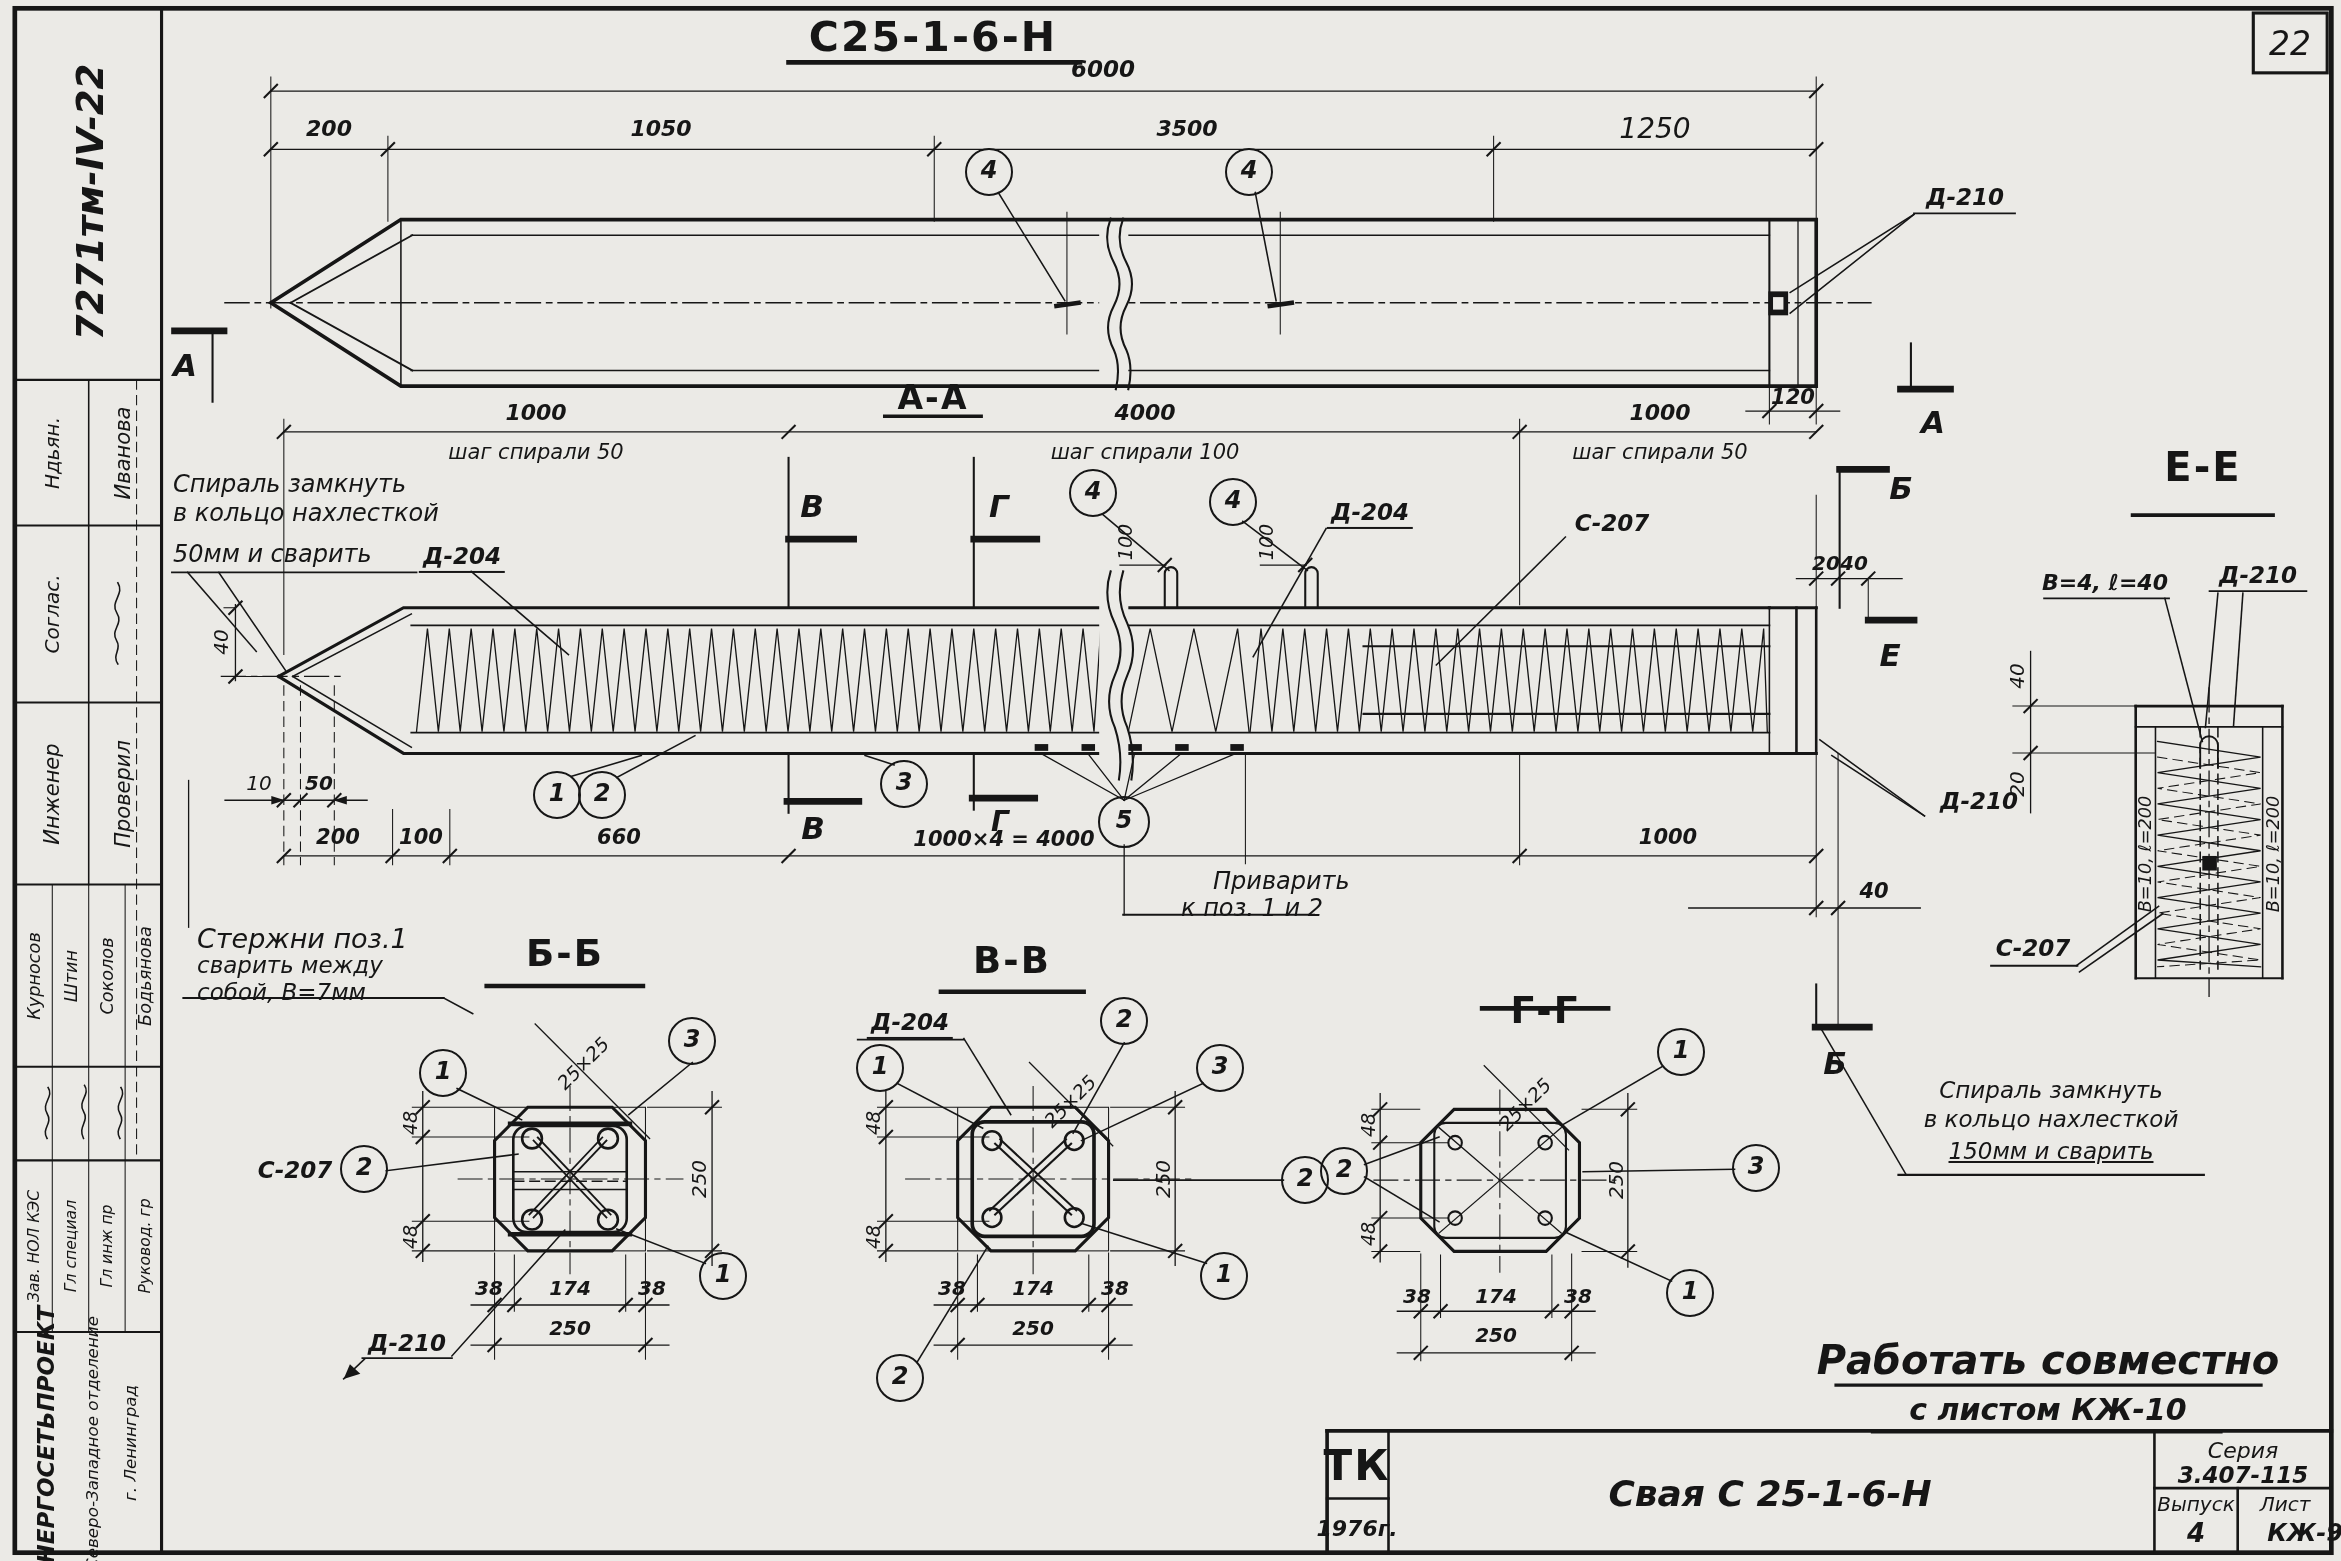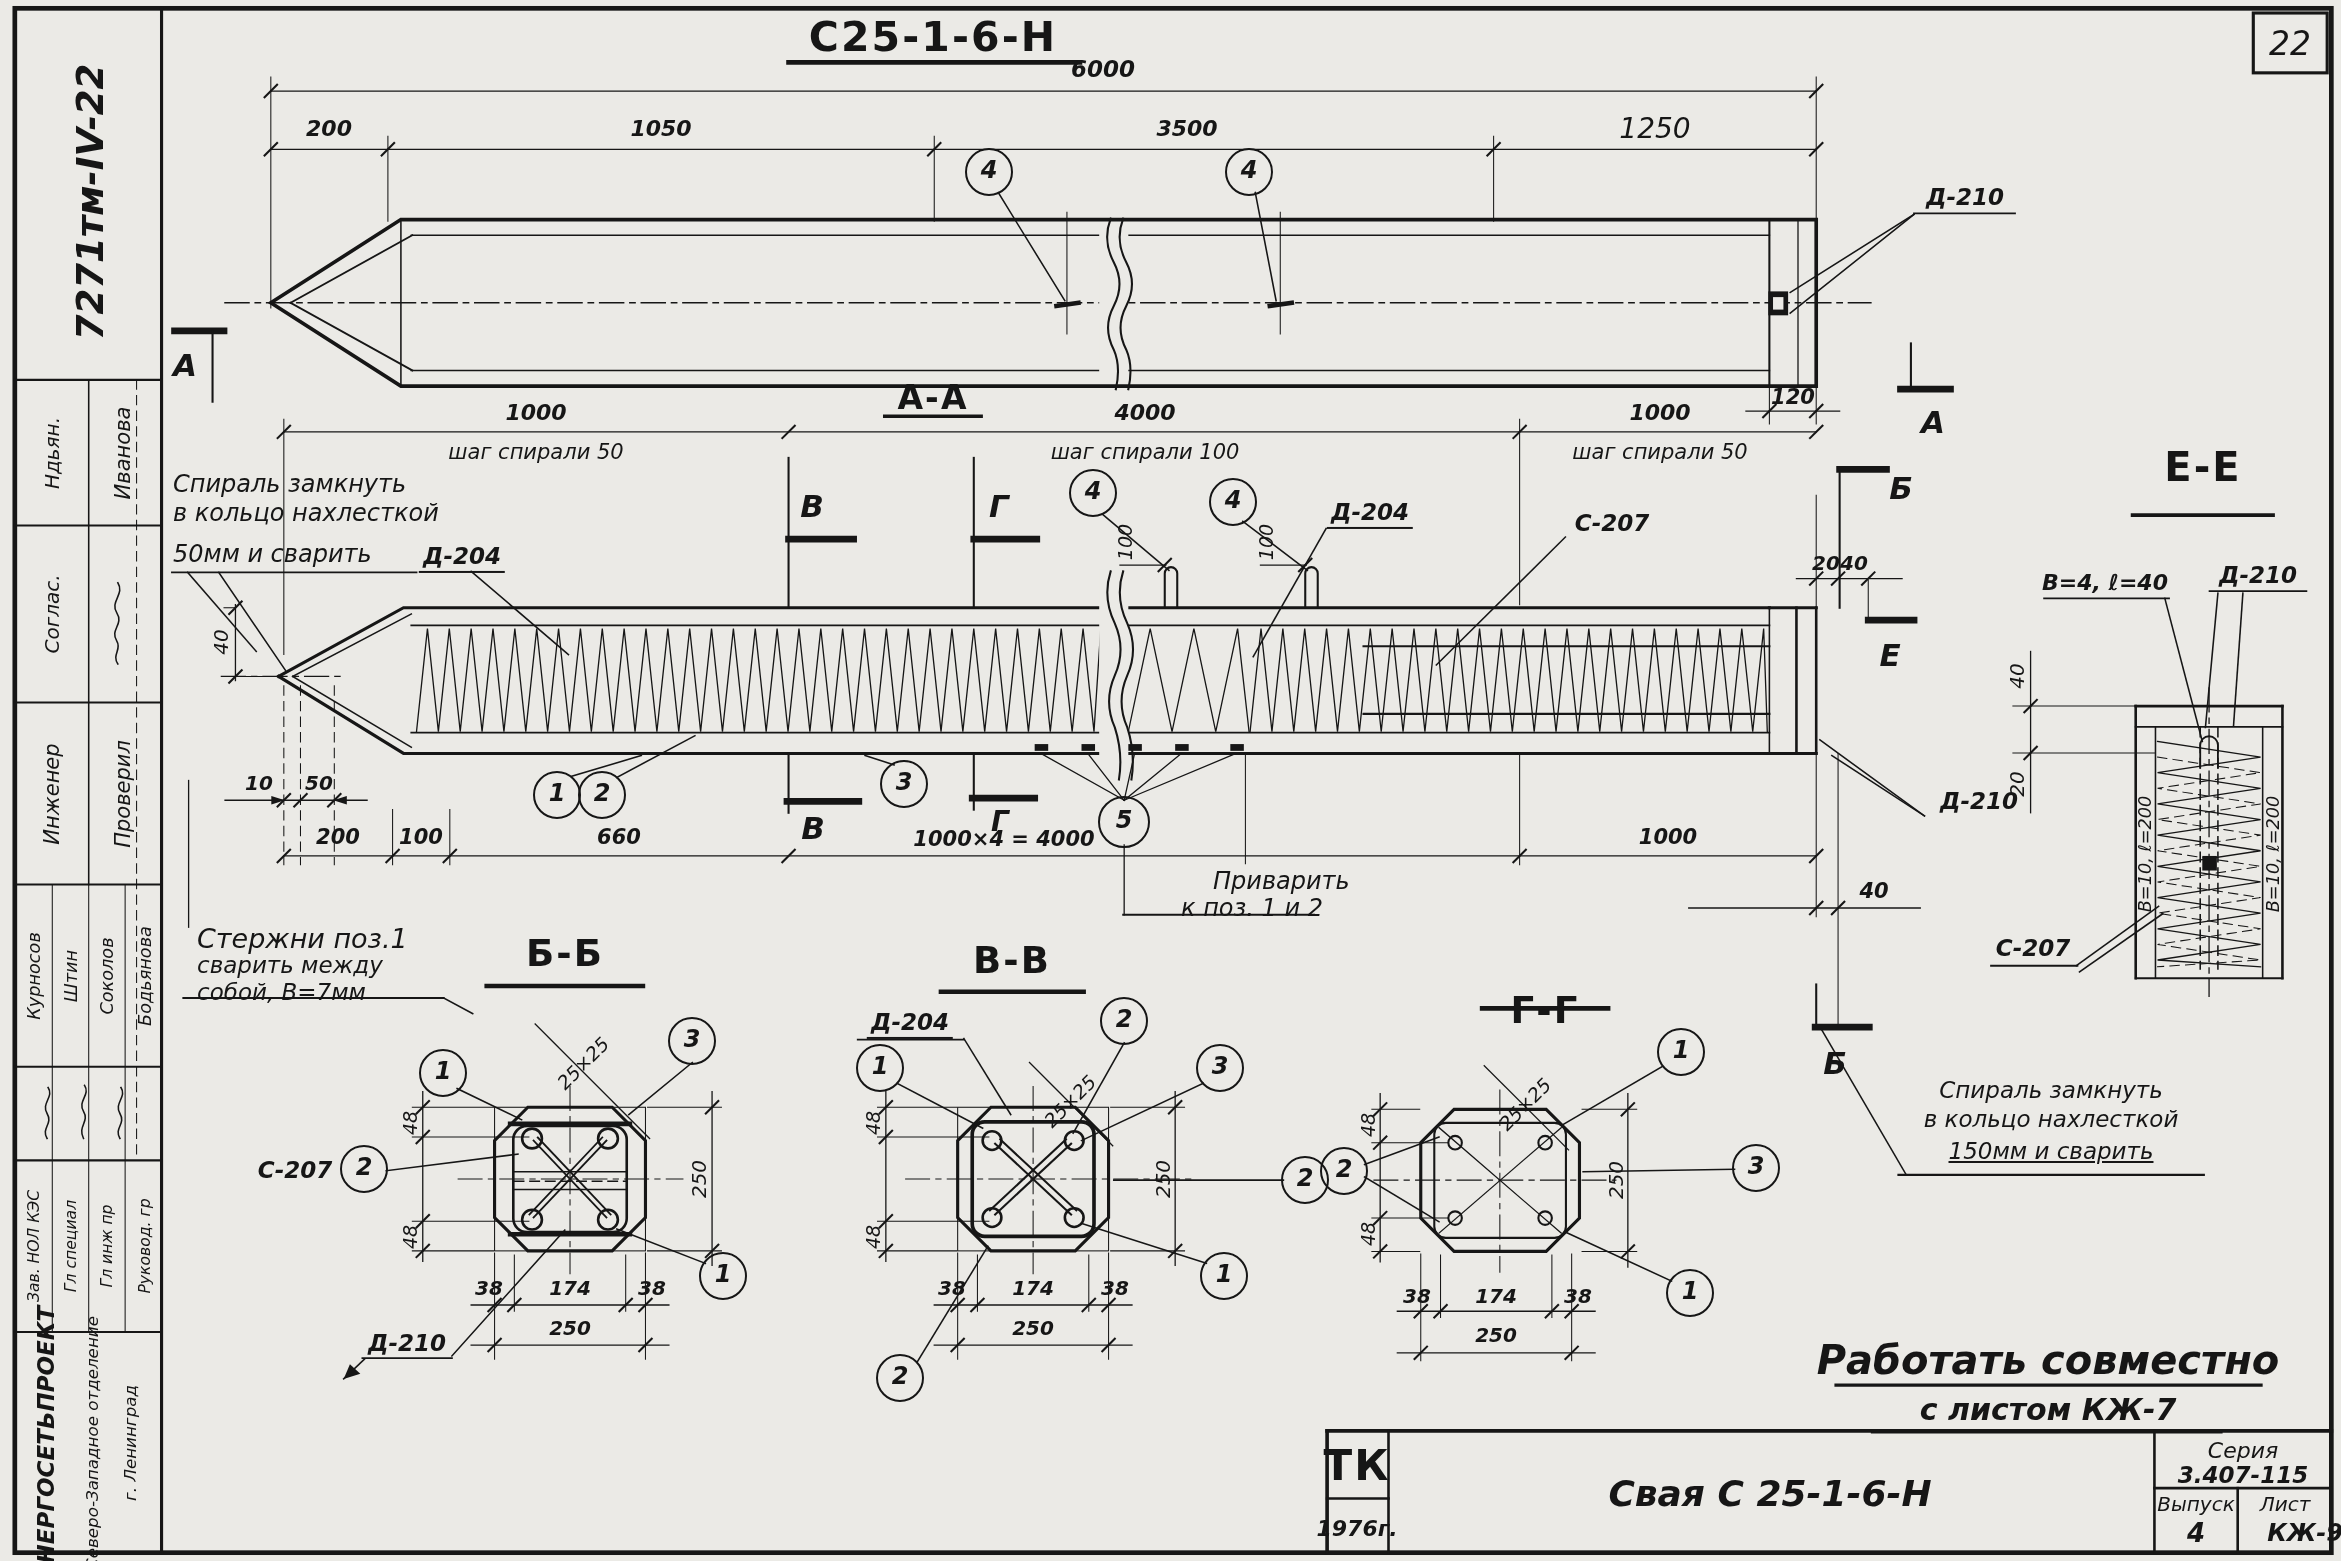--- a/index.html
+++ b/index.html
@@ -446,21 +446,21 @@
 <span class="lbl" style="left:1660px;top:412px;font-size:22px;font-weight:bold;">1000</span>
 <span class="lbl" style="left:1660px;top:452px;font-size:21px;">шаг спирали 50</span>
 <span class="lblL" style="left:173px;top:484px;font-size:24px;">Спираль замкнуть</span>
 <span class="lblL" style="left:173px;top:513px;font-size:24px;">в кольцо нахлесткой</span>
 <span class="lblL" style="left:173px;top:554px;font-size:24px;">50мм и сварить</span>
 <span class="lbl u" style="left:462px;top:558px;font-size:23px;font-weight:bold;">Д-204</span>
 <span class="lbl u" style="left:1370px;top:514px;font-size:23px;font-weight:bold;">Д-204</span>
 <span class="lbl" style="left:1612px;top:523px;font-size:23px;font-weight:bold;">С-207</span>
 <span class="lbl" style="left:1979px;top:801px;font-size:23px;font-weight:bold;">Д-210</span>
 <span class="lbl rot" style="left:221px;top:642px;font-size:20px;">40</span>
-<span class="lbl" style="left:259px;top:783px;font-size:20px;font-weight:bold;">10</span>
+<span class="lbl" style="left:259px;top:783px;font-size:20px;font-weight:normal;">10</span>
 <span class="lbl" style="left:319px;top:783px;font-size:20px;font-weight:bold;">50</span>
 <span class="lbl" style="left:338px;top:837px;font-size:21px;font-weight:bold;">200</span>
 <span class="lbl" style="left:421px;top:837px;font-size:21px;font-weight:bold;">100</span>
 <span class="lbl" style="left:619px;top:837px;font-size:21px;font-weight:bold;">660</span>
 <span class="lbl" style="left:1004px;top:839px;font-size:21px;font-weight:bold;">1000×4 = 4000</span>
 <span class="lbl" style="left:1668px;top:837px;font-size:21px;font-weight:bold;">1000</span>
 <span class="lbl rot" style="left:1125px;top:542px;font-size:19px;">100</span>
 <span class="lbl rot" style="left:1266px;top:542px;font-size:19px;">100</span>
 <span class="lbl" style="left:1826px;top:563px;font-size:20px;font-weight:bold;">20</span>
 <span class="lbl" style="left:1854px;top:563px;font-size:20px;font-weight:bold;">40</span>
@@ -537,21 +537,21 @@
 <div class="callout" style="left:1344px;top:1171px;">2</div>
 <span class="lbl rot" style="left:1368px;top:1125px;font-size:19px;">48</span>
 <span class="lbl rot" style="left:1368px;top:1234px;font-size:19px;">48</span>
 <span class="lbl rot" style="left:1616px;top:1180px;font-size:20px;">250</span>
 <span class="lbl" style="left:1417px;top:1296px;font-size:20px;font-weight:bold;">38</span>
 <span class="lbl" style="left:1496px;top:1296px;font-size:20px;font-weight:bold;">174</span>
 <span class="lbl" style="left:1578px;top:1296px;font-size:20px;font-weight:bold;">38</span>
 <span class="lbl" style="left:1496px;top:1335px;font-size:20px;font-weight:bold;">250</span>
 
 <span class="lbl" style="left:2048px;top:1360px;font-size:40px;font-weight:bold;">Работать совместно</span>
-<span class="lbl" style="left:2048px;top:1409px;font-size:30px;font-weight:bold;">с листом КЖ-7</span>
+<span class="lbl" style="left:2048px;top:1409px;font-size:30px;font-weight:bold;">с листом КЖ-10</span>
 
 <span class="lbl head" style="left:1357px;top:1465px;font-size:42px;font-style:normal;">ТК</span>
 <span class="lbl" style="left:1357px;top:1528px;font-size:22px;font-weight:bold;">1976г.</span>
 <span class="lbl" style="left:1770px;top:1493px;font-size:36px;font-weight:bold;">Свая С 25-1-6-Н</span>
 <span class="lbl" style="left:2243px;top:1450px;font-size:22px;">Серия</span>
 <span class="lbl" style="left:2243px;top:1475px;font-size:23px;font-weight:bold;">3.407-115</span>
 <span class="lbl" style="left:2196px;top:1504px;font-size:20px;">Выпуск</span>
 <span class="lbl" style="left:2196px;top:1533px;font-size:26px;font-weight:bold;">4</span>
 <span class="lbl" style="left:2285px;top:1504px;font-size:20px;">Лист</span>
 <span class="lbl" style="left:2285px;top:1533px;font-size:24px;font-weight:bold;margin-left:20px;">КЖ-9</span>

